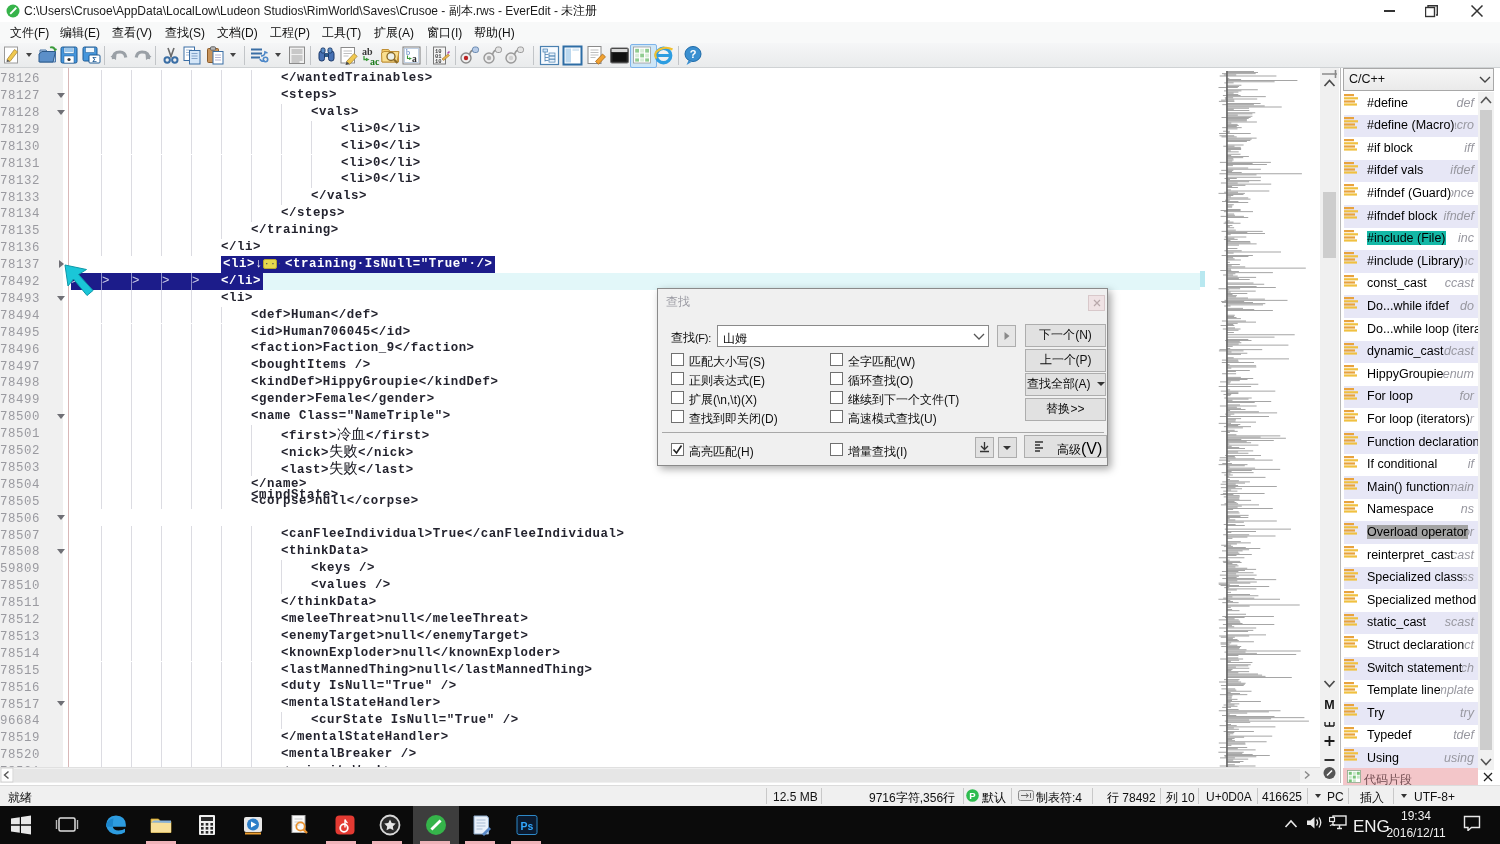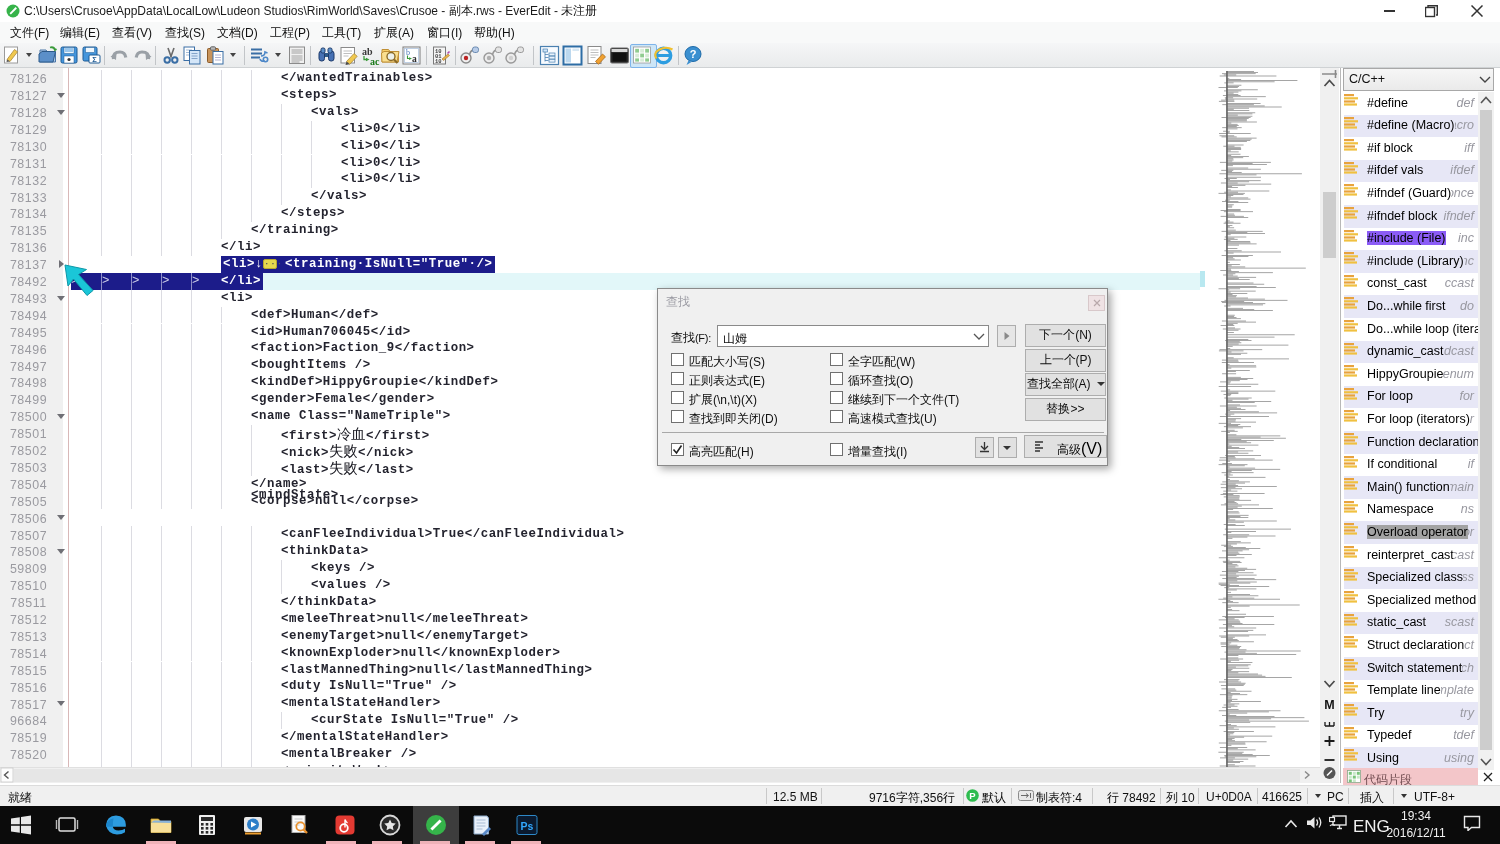--- a/index.html
+++ b/index.html
@@ -1,20 +1,20 @@
 <!DOCTYPE html>
 <html><head><meta charset="utf-8"><style>
 *{margin:0;padding:0;box-sizing:border-box}
 html,body{width:1500px;height:844px;overflow:hidden;background:#fff;font-family:"Liberation Sans",sans-serif}
 #root{position:absolute;left:0;top:0;width:1500px;height:844px;overflow:hidden}
 .abs{position:absolute}
 .row{position:absolute;left:71px;height:17px;white-space:pre;font-family:"Liberation Mono",monospace;font-weight:bold;font-size:12.4px;line-height:16.9px;color:#23232e;letter-spacing:0.55px}
 .t{display:inline-block;width:30px;height:16.9px;vertical-align:top}
 .t+.t{border-left:1px solid #dcdce2}
-.gut{position:absolute;left:0;width:57px;text-align:center;font-family:Liberation Sans, sans-serif;font-size:12.4px;line-height:16.9px;color:#9a9aa0;letter-spacing:0.55px}
+.gut{position:absolute;left:0;width:57px;text-align:left;font-family:Liberation Mono, monospace;font-size:12.4px;line-height:16.9px;color:#9a9aa0;letter-spacing:0.55px}
 .fdn{position:absolute;left:57px;width:0;height:0;border-left:4.5px solid transparent;border-right:4.5px solid transparent;border-top:5.5px solid #6f6f75}
 .fdr{position:absolute;left:59px;width:0;height:0;border-top:4.5px solid transparent;border-bottom:4.5px solid transparent;border-left:5.5px solid #6f6f75}
 .srow{position:absolute;left:1344px;width:134px;height:22.6px;overflow:hidden;white-space:nowrap}
 .srow .nm{position:absolute;left:23px;top:3.5px;font-size:12.5px;color:#000;z-index:2}
 .srow .sc{position:absolute;right:4px;top:3.5px;font-size:12.5px;font-style:italic;color:#9898a0;z-index:1}
 .chk{position:absolute;width:13px;height:13px;border:1px solid #707070;background:#fff}
 .cbl{position:absolute;font-size:12px;color:#111;line-height:14px;white-space:nowrap}
 .btn{position:absolute;background:#e1e1e1;border:1px solid #adadad;font-size:12px;color:#111;text-align:center}
 .tseg{position:absolute;top:841px;height:3px;background:#eeb2b8}
 .dar{width:0;height:0;border-left:3.5px solid transparent;border-right:3.5px solid transparent;border-top:4px solid #444}
@@ -1171,39 +1171,39 @@
         <rect x="0" y="0" width="10" height="2.2" fill="#e8a33d"></rect>
         <rect x="0" y="3.2" width="14" height="2.2" fill="#f0c040"></rect>
         <rect x="0" y="6.4" width="11" height="2.2" fill="#e8a33d"></rect>
         <rect x="0" y="9.4" width="13" height="2.2" fill="#f0c040"></rect>
       </svg><span class="sc">ifndef</span><span class="nm" style="background:#e7e7f6">#ifndef block</span></div>
     <div class="srow" style="top:227.6px;background:#fff"><svg class="sic" width="15" height="12">
         <rect x="0" y="0" width="10" height="2.2" fill="#e8a33d"></rect>
         <rect x="0" y="3.2" width="14" height="2.2" fill="#f0c040"></rect>
         <rect x="0" y="6.4" width="11" height="2.2" fill="#e8a33d"></rect>
         <rect x="0" y="9.4" width="13" height="2.2" fill="#f0c040"></rect>
-      </svg><span class="sc">inc</span><span class="nm" style="background:#8b5cf6">#include (File)</span></div>
+      </svg><span class="sc">inc</span><span class="nm" style="background:#14b8a6">#include (File)</span></div>
     <div class="srow" style="top:250.2px;background:#e7e7f6"><svg class="sic" width="15" height="12">
         <rect x="0" y="0" width="10" height="2.2" fill="#e8a33d"></rect>
         <rect x="0" y="3.2" width="14" height="2.2" fill="#f0c040"></rect>
         <rect x="0" y="6.4" width="11" height="2.2" fill="#e8a33d"></rect>
         <rect x="0" y="9.4" width="13" height="2.2" fill="#f0c040"></rect>
       </svg><span class="sc">inc</span><span class="nm" style="background:#e7e7f6">#include (Library)</span></div>
     <div class="srow" style="top:272.8px;background:#fff"><svg class="sic" width="15" height="12">
         <rect x="0" y="0" width="10" height="2.2" fill="#e8a33d"></rect>
         <rect x="0" y="3.2" width="14" height="2.2" fill="#f0c040"></rect>
         <rect x="0" y="6.4" width="11" height="2.2" fill="#e8a33d"></rect>
         <rect x="0" y="9.4" width="13" height="2.2" fill="#f0c040"></rect>
       </svg><span class="sc">ccast</span><span class="nm" style="background:#fff">const_cast</span></div>
     <div class="srow" style="top:295.4px;background:#e7e7f6"><svg class="sic" width="15" height="12">
         <rect x="0" y="0" width="10" height="2.2" fill="#e8a33d"></rect>
         <rect x="0" y="3.2" width="14" height="2.2" fill="#f0c040"></rect>
         <rect x="0" y="6.4" width="11" height="2.2" fill="#e8a33d"></rect>
         <rect x="0" y="9.4" width="13" height="2.2" fill="#f0c040"></rect>
-      </svg><span class="sc">do</span><span class="nm" style="background:#e7e7f6">Do...while first</span></div>
+      </svg><span class="sc">do</span><span class="nm" style="background:#e7e7f6">Do...while ifdef</span></div>
     <div class="srow" style="top:318.0px;background:#fff"><svg class="sic" width="15" height="12">
         <rect x="0" y="0" width="10" height="2.2" fill="#e8a33d"></rect>
         <rect x="0" y="3.2" width="14" height="2.2" fill="#f0c040"></rect>
         <rect x="0" y="6.4" width="11" height="2.2" fill="#e8a33d"></rect>
         <rect x="0" y="9.4" width="13" height="2.2" fill="#f0c040"></rect>
       </svg><span class="sc">do</span><span class="nm" style="background:#fff">Do...while loop (iterators)</span></div>
     <div class="srow" style="top:340.6px;background:#e7e7f6"><svg class="sic" width="15" height="12">
         <rect x="0" y="0" width="10" height="2.2" fill="#e8a33d"></rect>
         <rect x="0" y="3.2" width="14" height="2.2" fill="#f0c040"></rect>
         <rect x="0" y="6.4" width="11" height="2.2" fill="#e8a33d"></rect>

